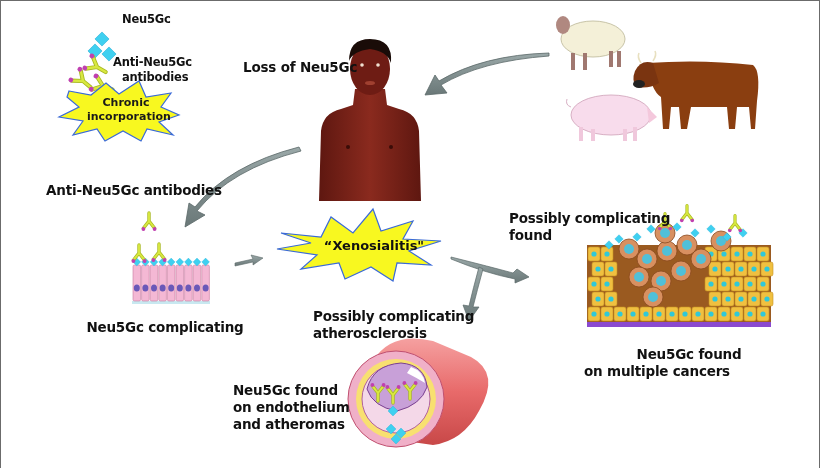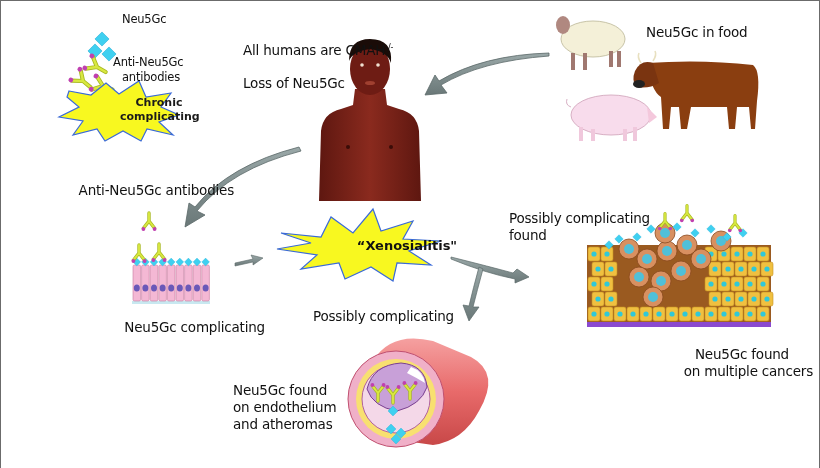--- a/index.html
+++ b/index.html
@@ -3,26 +3,26 @@
 <meta charset="utf-8">
 <style>
   html, body { margin: 0; padding: 0; background: #fff; }
   #stage {
     position: relative; width: 820px; height: 468px; overflow: hidden;
     background: #ffffff; box-sizing: border-box;
     border-top: 1px solid #6b6b6b; border-left: 1px solid #6b6b6b; border-right: 1px solid #6b6b6b;
     font-family: "DejaVu Sans", "Liberation Sans", sans-serif;
     color: #111;
   }
-  .lbl { position: absolute; font-weight: normal; font-size: 13.5px; line-height: 17px; white-space: nowrap; letter-spacing: -0.2px; }
-  .lbl.c { text-align: right; }
+  .lbl { position: absolute; font-weight: bold; font-size: 13.5px; line-height: 17px; white-space: nowrap; letter-spacing: -0.2px; }
+  .lbl.c { text-align: center; }
   .lbl.sm { font-size: 11.5px; line-height: 15px; }
   .lbl sup { font-size: 8px; vertical-align: super; line-height: 0; }
   svg.art { position: absolute; left: 0; top: 0; width: 820px; height: 468px; }
-  .burst-text { position: absolute; font-weight: bold; text-align: center; white-space: nowrap; margin-left: 33px; }
+  .burst-text { position: absolute; font-weight: bold; text-align: center; white-space: nowrap; }
 </style>
 </head>
 <body>
 
 <div id="stage">
   <svg class="art" viewBox="0 0 820 468">
     <defs>
       <g id="diamond">
           <rect x="-5" y="-5" width="10" height="10" transform="rotate(45)" fill="#3fd0f0" stroke="#2ab0d8" stroke-width="0.6"></rect>
         </g>
@@ -283,38 +283,37 @@
       <use href="#diamond" transform="translate(400,432) scale(0.7)"></use>
       <use href="#diamond" transform="translate(395,438) scale(0.7)"></use>
     </g>
   </svg>
 
   <div class="lbl sm" style="left:121px;top:11px">Neu5Gc</div>
   <div class="lbl sm" style="left:112px;top:54px">Anti-Neu5Gc</div>
   <div class="lbl sm" style="left:121px;top:69px">antibodies</div>
   <div class="burst-text" style="left:86px;top:95px;width:78px;font-size:11px;line-height:14px;color:#1a1a1a">
     <div>Chronic</div>
-    <div>complicating</div>
+    <div>incorporation</div>
   </div>
 
-  <div class="lbl" style="left:242px;top:41px"><span>All humans are CMAH</span><sup>-/-</sup></div>
-  <div class="lbl" style="left:242px;top:74px">Loss of Neu5Gc</div>
-
-  <div class="lbl" style="left:645px;top:23px">Neu5Gc in food</div>
+  <div class="lbl" style="left:242px;top:58px">Loss of Neu5Gc</div>
+
 
   <div class="lbl c" style="left:33px;top:181px;width:200px">Anti-Neu5Gc antibodies</div>
 
   <div class="burst-text" style="left:318px;top:237px;width:110px;font-size:13px;color:#111">“Xenosialitis"</div>
 
   <div class="lbl c" style="left:64px;top:318px;width:200px">Neu5Gc complicating</div>
 
   <div class="lbl" style="left:508px;top:209px">Possibly complicating</div>
   <div class="lbl" style="left:508px;top:226px">found</div>
 
   <div class="lbl" style="left:312px;top:307px">Possibly complicating</div>
+  <div class="lbl" style="left:312px;top:324px">atherosclerosis</div>
 
   <div class="lbl" style="left:232px;top:381px">Neu5Gc found</div>
   <div class="lbl" style="left:232px;top:398px">on endothelium</div>
   <div class="lbl" style="left:232px;top:415px">and atheromas</div>
 
   <div class="lbl c" style="left:588px;top:345px;width:200px">Neu5Gc found</div>
-  <div class="lbl c" style="left:612px;top:362px;width:200px">on multiple cancers</div>
+  <div class="lbl c" style="left:556px;top:362px;width:200px">on multiple cancers</div>
 </div>
 
 </body></html>

